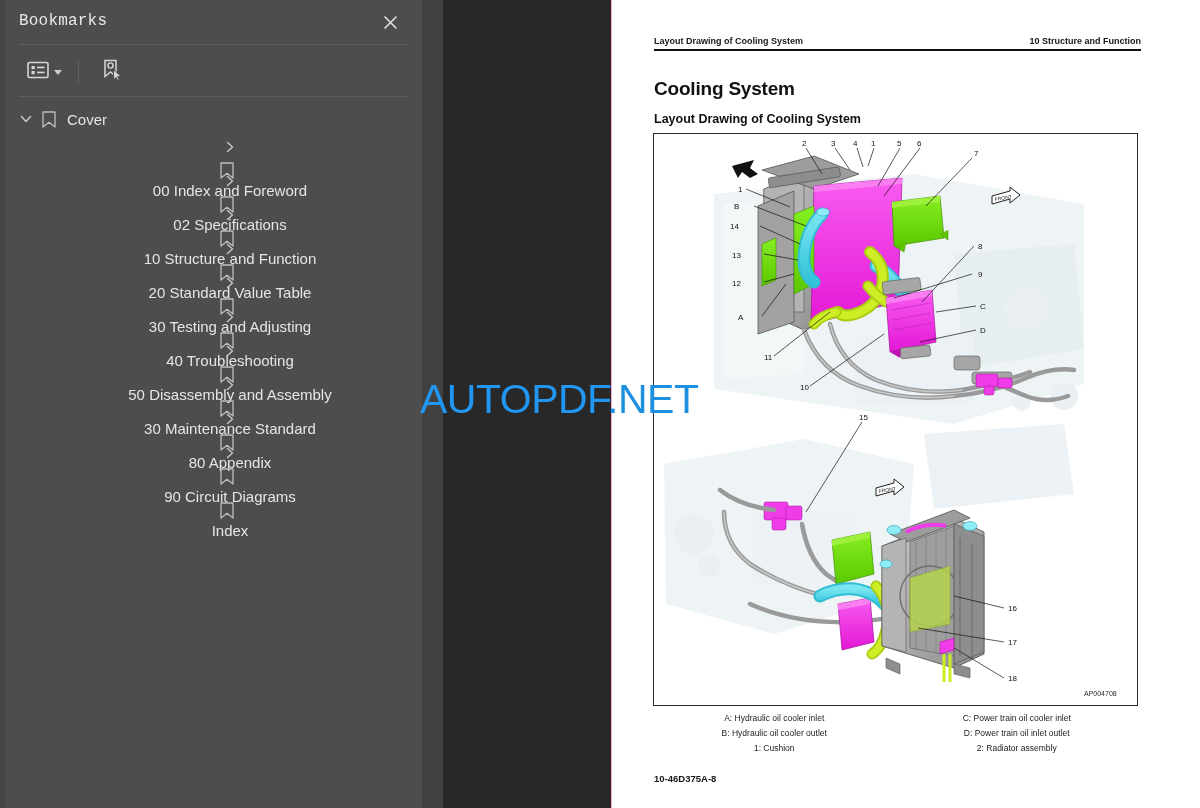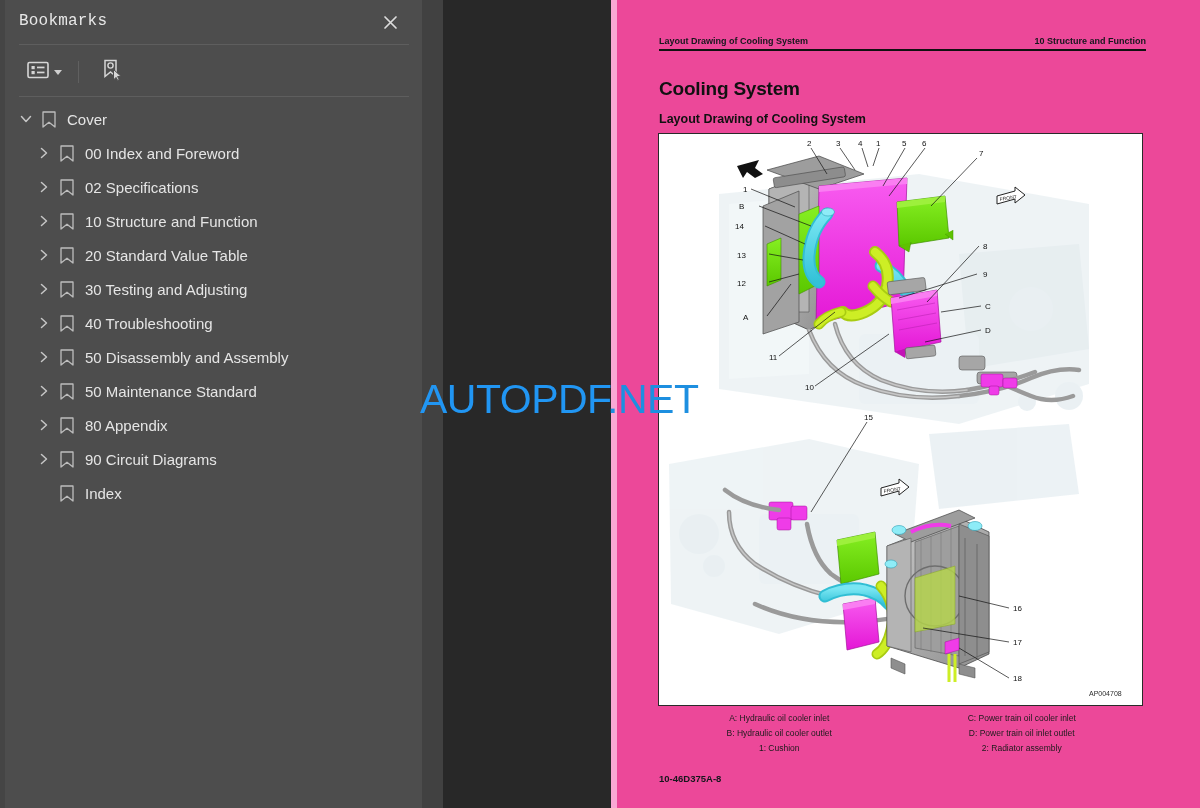--- a/index.html
+++ b/index.html
@@ -66,21 +66,21 @@
     position: absolute; left: 0; top: 102px;
     width: 422px;
   }
   .bm-row {
     display: flex; align-items: center;
     height: 34px;
     cursor: pointer;
     padding-left: 10px;
   }
   .bm-row.level-0 { padding-left: 10px; }
-  .bm-row.level-1 { padding-left: 28px; }
+  .bm-row.level-1 { padding-left: 28px; flex-direction: column; }
   .twisty {
     width: 22px; height: 22px;
     display: flex; align-items: center; justify-content: center;
     flex: 0 0 22px;
   }
   .twisty svg { display: block; }
   .bm-ico {
     width: 24px; flex: 0 0 24px;
     display: flex; align-items: center; justify-content: center;
     margin-right: 6px;
@@ -98,22 +98,22 @@
   }
   #splitter {
     position: absolute; left: 0; top: 0;
     width: 21px; height: 808px;
     background: #414141;
     cursor: col-resize;
   }
   #page {
     position: absolute; left: 189px; top: 0;
     width: 589px; height: 808px;
-    background: #ec4899;
-    border-left: 6px solid #f9a8d4;
+    background: #ffffff;
+    border-left: 1px solid #f9a8d4;
   }
 
   
   #doc-head {
     position: absolute; left: 42px; top: 36px; width: 487px;
     display: flex; justify-content: space-between; align-items: flex-end;
     border-bottom: 2px solid #111;
     padding-bottom: 3px;
   }
   .head-txt { font-size: 9px; font-weight: bold; color: #15171c; }
@@ -321,21 +321,21 @@
           <span class="twisty">
             <svg width="10" height="12" viewBox="0 0 10 12">
               <path d="M2.5 1.5 L7.5 6 L2.5 10.5" fill="none" stroke="#c6c6c6" stroke-width="1.5" stroke-linecap="round" stroke-linejoin="round"></path>
             </svg>
           </span>
           <span class="bm-ico">
             <svg width="14" height="17" viewBox="0 0 14 17">
               <path d="M1 1 h12 v15 l-6 -4.8 l-6 4.8 z" fill="none" stroke="#bdbdbd" stroke-width="1.3" stroke-linejoin="round"></path>
             </svg>
           </span>
-          <span class="bm-label">50 Maintenance Standard</span>
+          <span class="bm-label">30 Maintenance Standard</span>
         </div>
         <div class="bm-row level-1">
           <span class="twisty">
             <svg width="10" height="12" viewBox="0 0 10 12">
               <path d="M2.5 1.5 L7.5 6 L2.5 10.5" fill="none" stroke="#c6c6c6" stroke-width="1.5" stroke-linecap="round" stroke-linejoin="round"></path>
             </svg>
           </span>
           <span class="bm-ico">
             <svg width="14" height="17" viewBox="0 0 14 17">
               <path d="M1 1 h12 v15 l-6 -4.8 l-6 4.8 z" fill="none" stroke="#bdbdbd" stroke-width="1.3" stroke-linejoin="round"></path>

